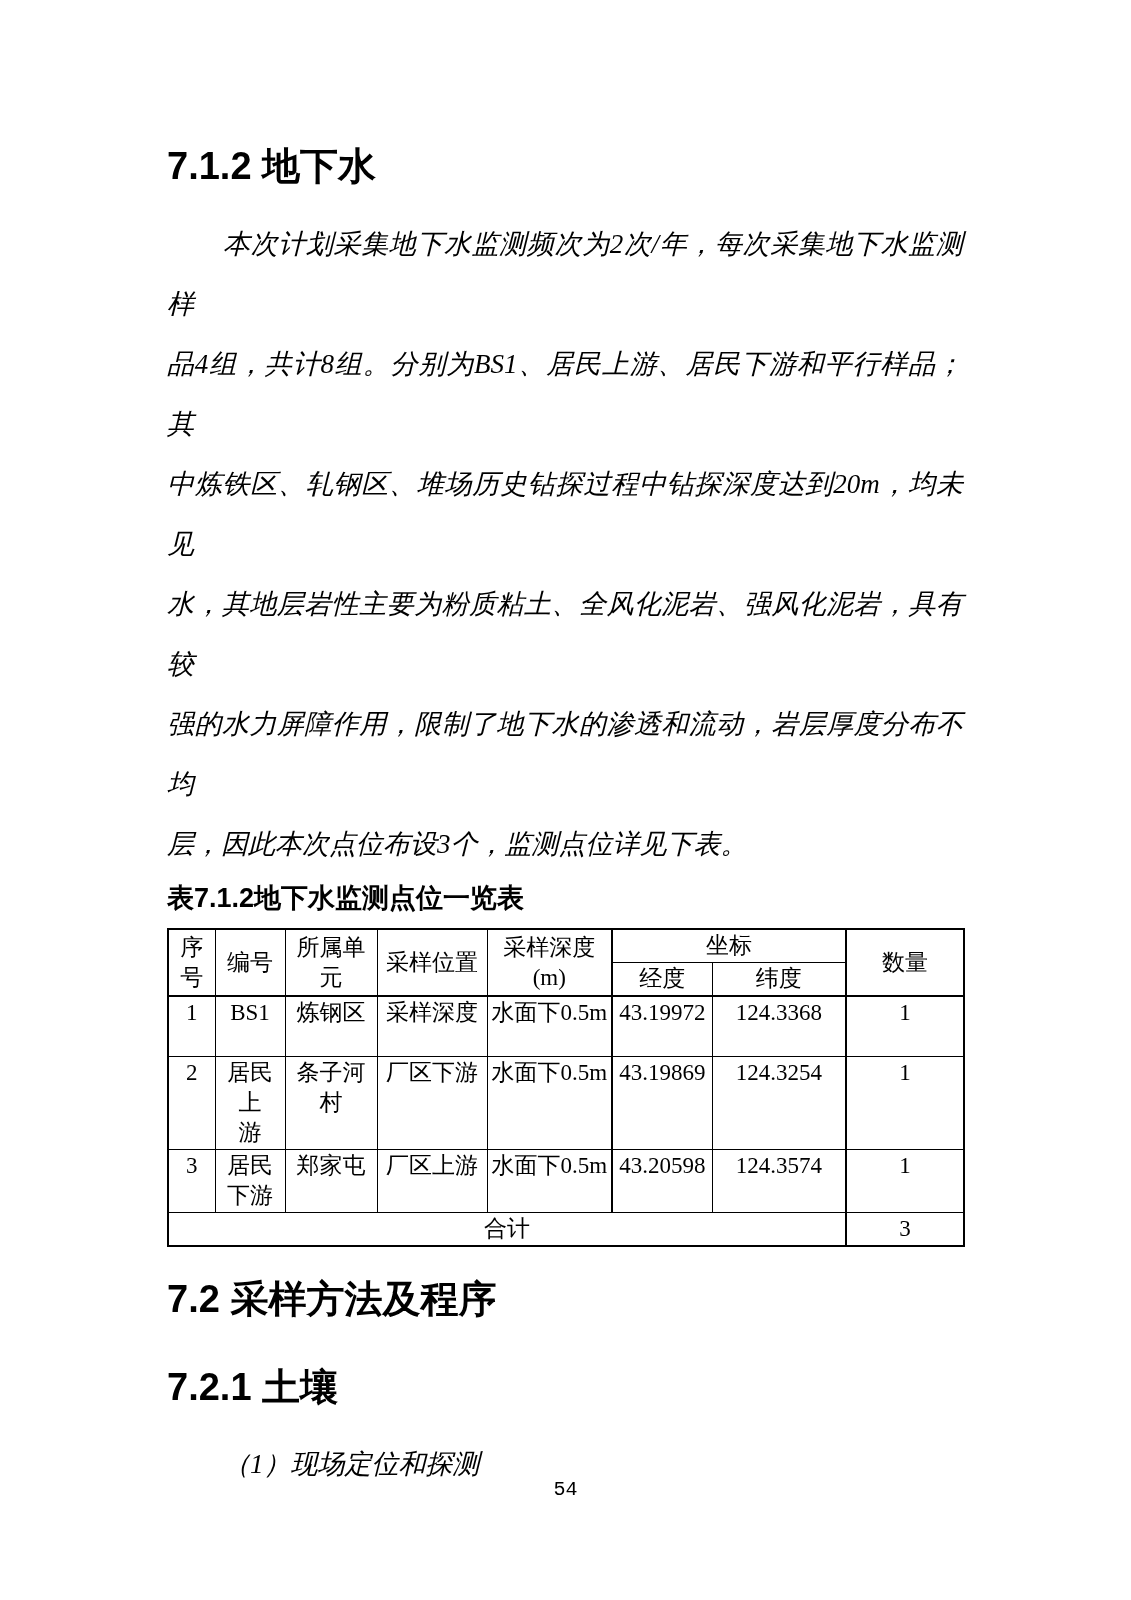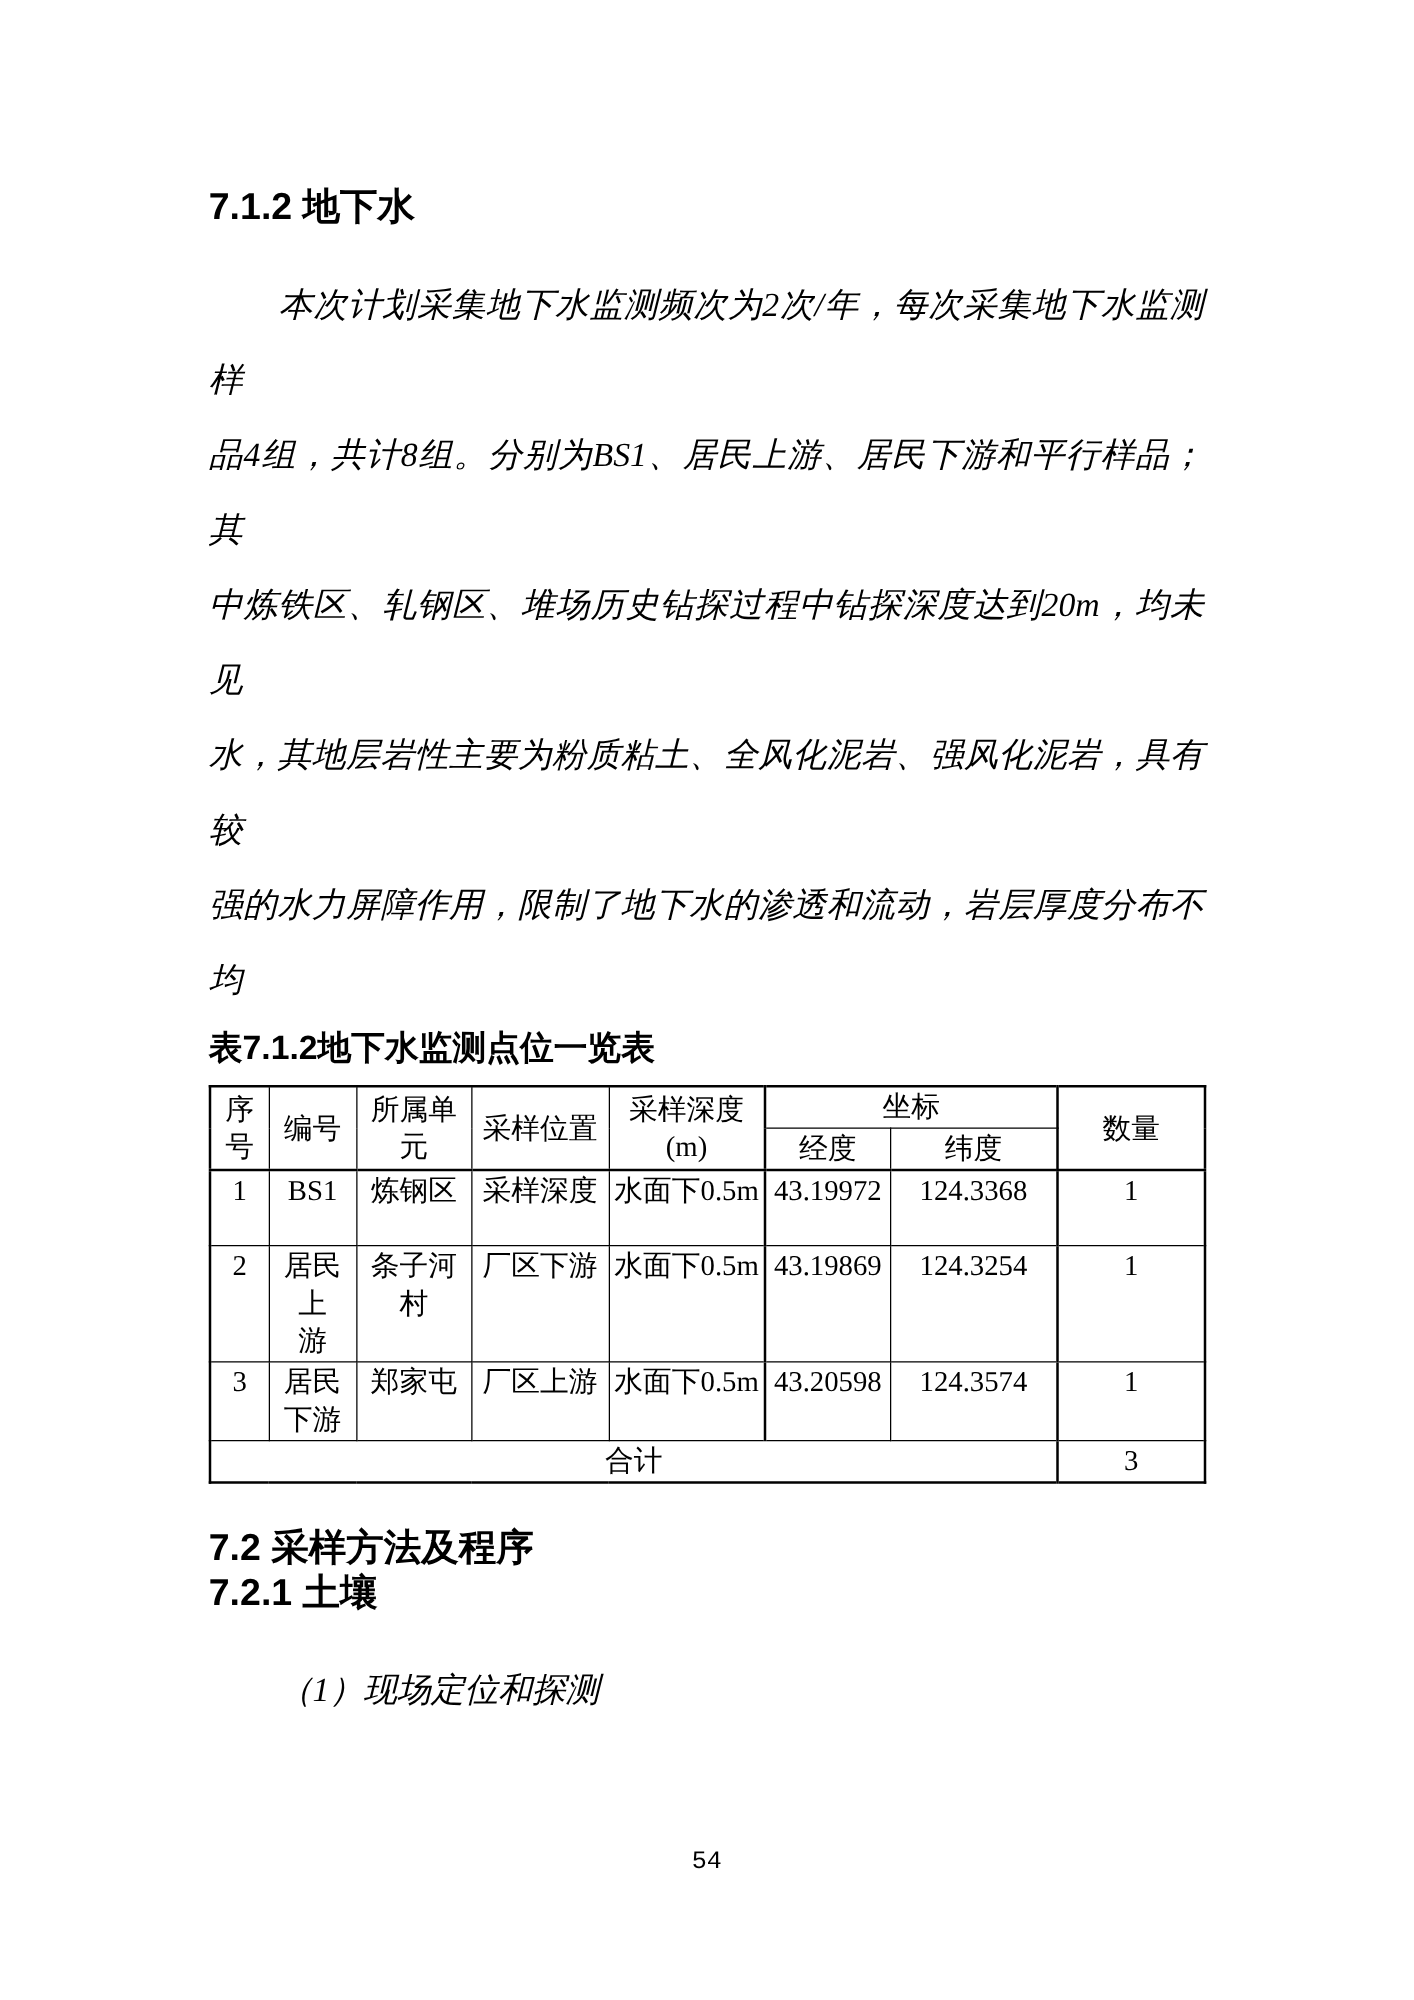--- a/index.html
+++ b/index.html
@@ -10,25 +10,25 @@
     background: #ffffff;
     color: #000000;
     box-sizing: border-box;
     padding: 148px 168px 0 167px;
     font-family: "Liberation Serif", "DejaVu Serif", serif;
     overflow: hidden;
   }
   .hd {
     font-family: "Liberation Sans", "DejaVu Sans", sans-serif;
     font-weight: bold;
-    font-size: 30px;
+    font-size: 38px;
     line-height: 36px;
   }
   .hd.h72  { margin-top: 34px; }
-  .hd.h721 { }
+  .hd.h721 { margin-top: 52px; }
   .para { margin: 0; font-style: italic; }
   .para.intro  { margin-top: 30px; }
   .para.item1  { margin-top: 29px; }
   .ln {
     font-size: 27px;
     line-height: 60px;
     white-space: normal;
   }
   .ln.ind  { text-indent: 56px; }
   .ln.fill { text-align: justify; text-align-last: justify; }
@@ -78,20 +78,21 @@
 <div class="page">
 
   <div class="hd">7.1.2 地下水</div>
 
   <div class="para intro">
     <div class="ln ind fill">本次计划采集地下水监测频次为2次/年，每次采集地下水监测样</div>
     <div class="ln fill">品4组，共计8组。分别为BS1、居民上游、居民下游和平行样品；其</div>
     <div class="ln fill">中炼铁区、轧钢区、堆场历史钻探过程中钻探深度达到20m，均未见</div>
     <div class="ln fill">水，其地层岩性主要为粉质粘土、全风化泥岩、强风化泥岩，具有较</div>
     <div class="ln fill">强的水力屏障作用，限制了地下水的渗透和流动，岩层厚度分布不均</div>
+    <div class="ln">层，因此本次点位布设3个，监测点位详见下表。</div>
   </div>
 
   <div class="tbl-title">表7.1.2地下水监测点位一览表</div>
 
   <table class="monitor">
     <colgroup>
       <col style="width:47px">
         <col style="width:70px">
         <col style="width:92px">
         <col style="width:110px">

